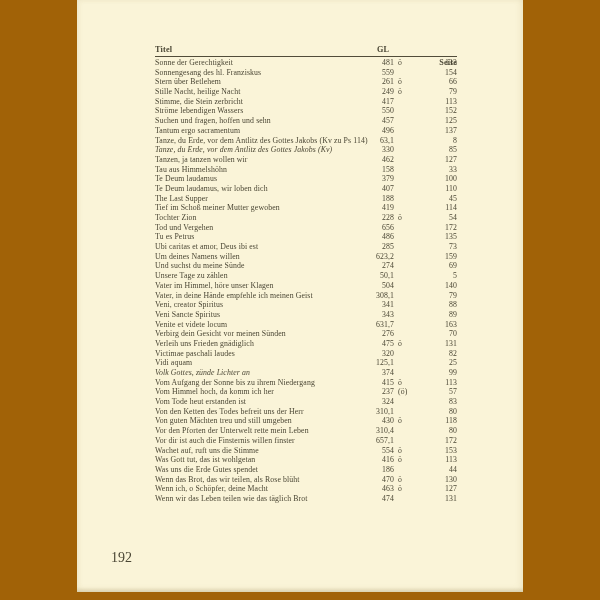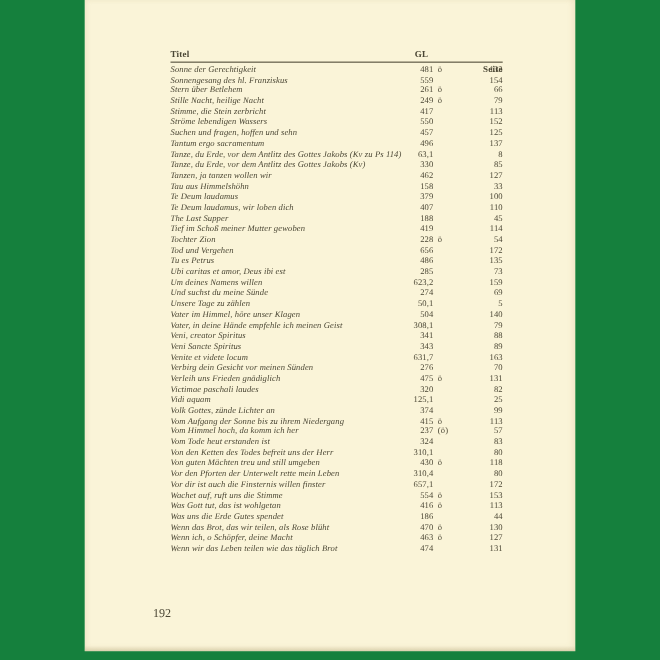--- a/index.html
+++ b/index.html
@@ -8,21 +8,21 @@
     width: 600px;
     height: 600px;
     background: #ffffff;
     font-family: "Liberation Serif", "DejaVu Serif", serif;
     overflow: hidden;
   }
   .canvas {
     position: relative;
     width: 600px;
     height: 600px;
-    background: #15803d;
+    background: #a16207;
   }
   .page {
     position: absolute;
     left: 77px;
     top: 0;
     width: 446px;
     height: 592px;
     background: #faf4d8;
     box-shadow: inset -2px -2px 6px rgba(160, 140, 80, 0.14),
                 inset 2px 0 5px rgba(160, 140, 80, 0.07);
@@ -63,21 +63,20 @@
     height: 9.7px;
     line-height: 9.7px;
     font-size: 7.8px;
     letter-spacing: 0.1px;
   }
   .c-title {
     position: absolute;
     left: 0;
     top: 0;
     white-space: nowrap;
-    font-style: italic;
   }
   .c-title.it { font-style: italic; }
   .c-gl {
     position: absolute;
     left: 199px;
     top: 0;
     width: 40px;
     text-align: right;
   }
   .c-mark {
@@ -89,23 +88,23 @@
   }
   .c-page {
     position: absolute;
     right: 0;
     top: 0;
     width: 47px;
     text-align: right;
   }
   .page-number {
     position: absolute;
-    left: 62px;
+    left: 34px;
     top: 553px;
-    font-size: 11px;
+    font-size: 14px;
     line-height: 10px;
     color: #4a4634;
   }
 </style>
 </head>
 <body>
 
 <div class="canvas">
   <div class="page">
     <div class="index-table">

